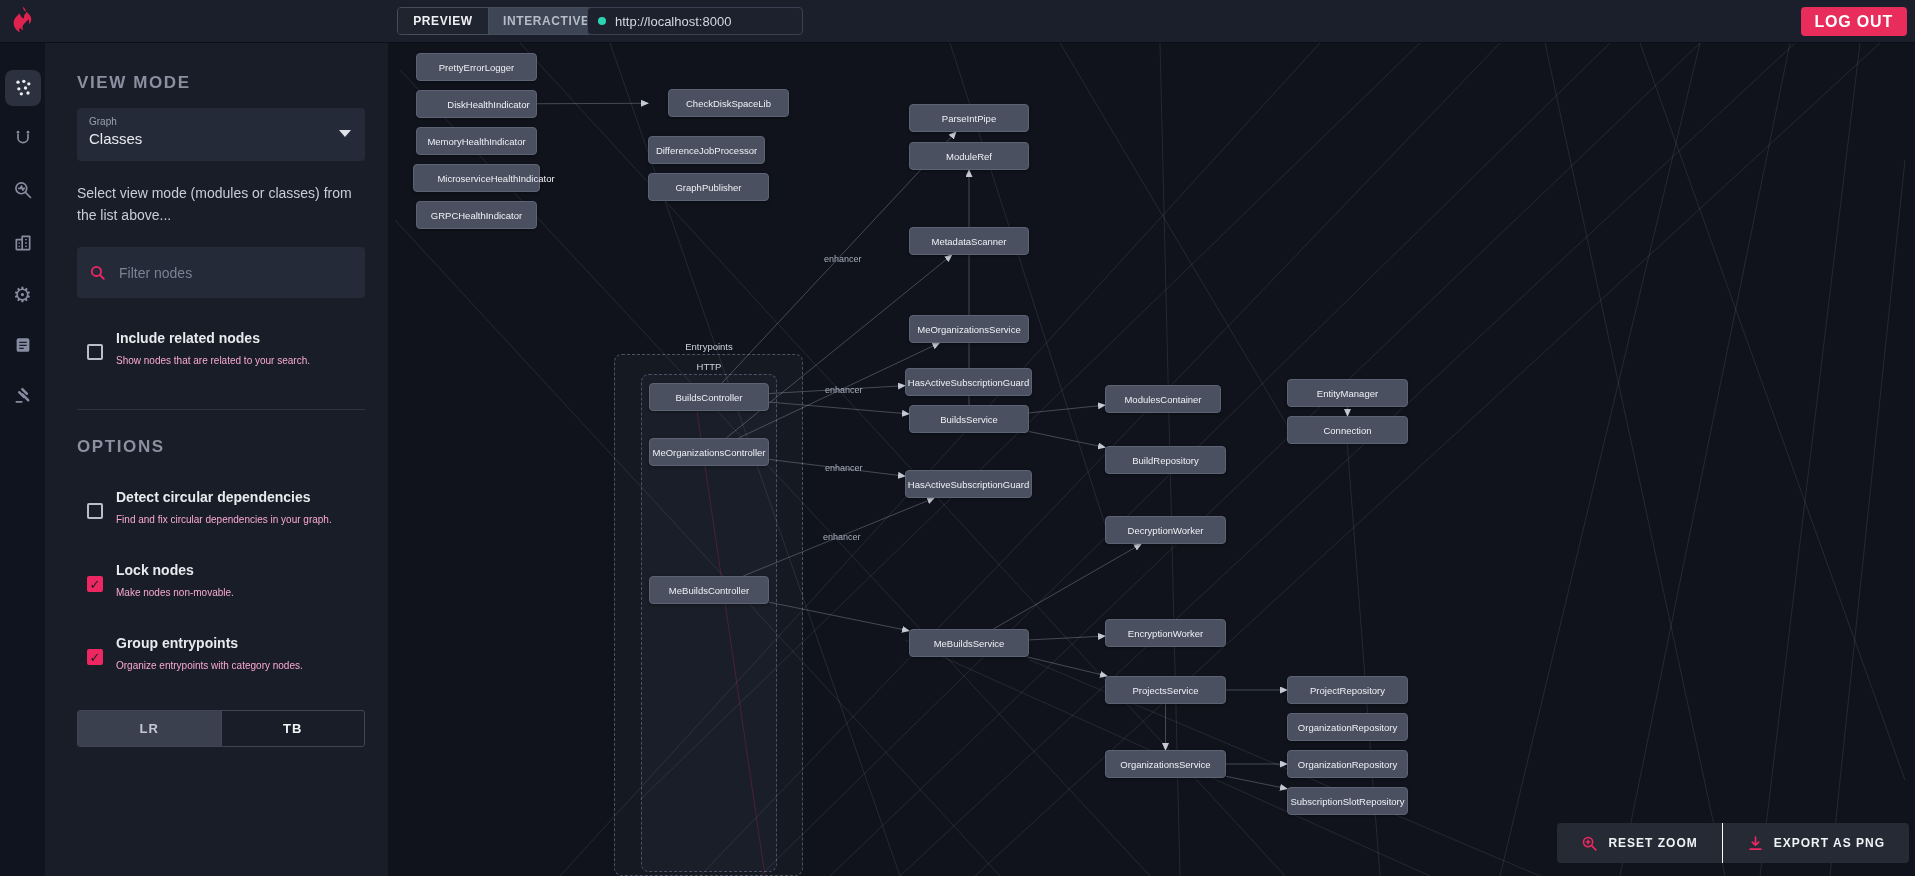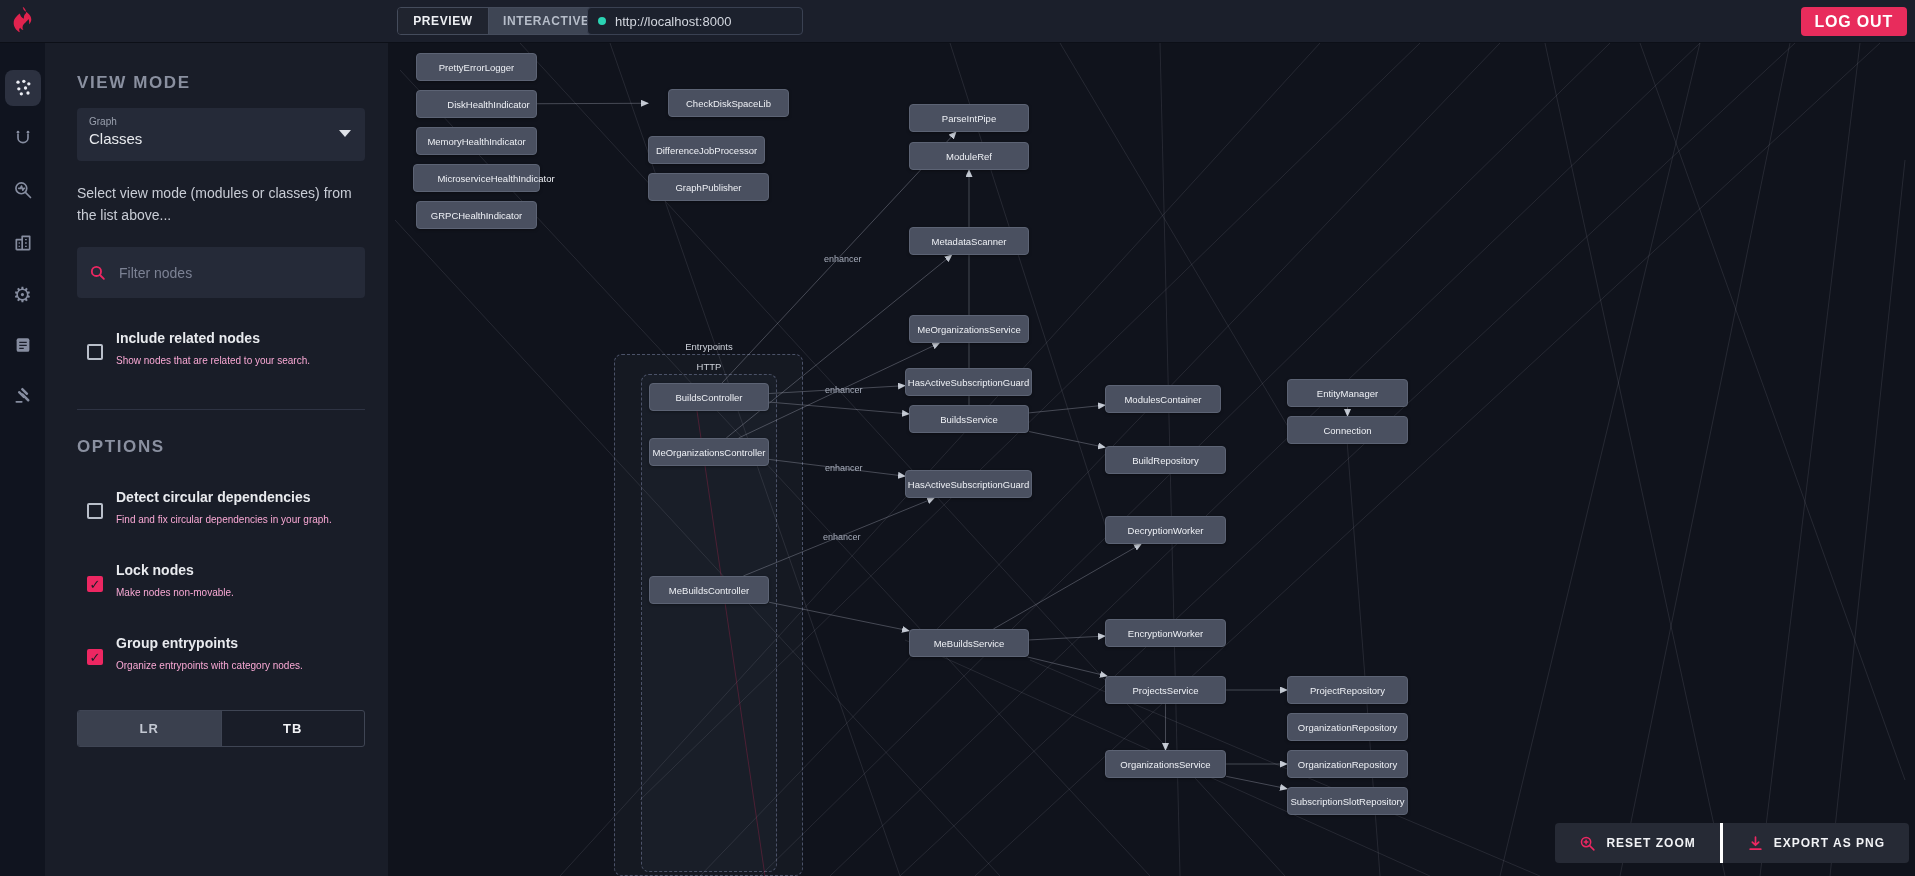--- a/index.html
+++ b/index.html
@@ -80,21 +80,21 @@
             z-index:3; white-space:nowrap; }
   .edge-label { position:absolute; transform:translateY(-50%); font-size:9px; color:#a6acba; z-index:3; }
   #edge-svg { position:absolute; left:0; top:0; z-index:3; }
 
   
   .canvas-controls { position:absolute; right:6px; bottom:13px; height:40px; display:flex;
             background:#262a35; border-radius:4px; z-index:15; overflow:hidden; }
   .cc-btn { display:flex; align-items:center; gap:10px; padding:0 24px; background:transparent; border:none;
             color:#f2f3f6; font-size:12px; font-weight:bold; letter-spacing:1px; cursor:pointer;
             font-family:inherit; }
-  .cc-btn + .cc-btn { border-left:3px solid #ffffff; }
+  .cc-btn + .cc-btn { border-left:1px solid #ffffff; }
 </style>
 </head>
 <body>
 
 <div id="graph-layer">
     <div class="ggroup" style="left: 614px; top: 354px; width: 189px; height: 522px;"></div>
     <div class="ggroup-label" style="left: 709px; top: 346px;">Entrypoints</div>
     <div class="ggroup" style="left: 641px; top: 374px; width: 136px; height: 498px;"></div>
     <div class="ggroup-label" style="left: 709px; top: 366px;">HTTP</div>
     <svg id="edge-svg" width="1915" height="876">

